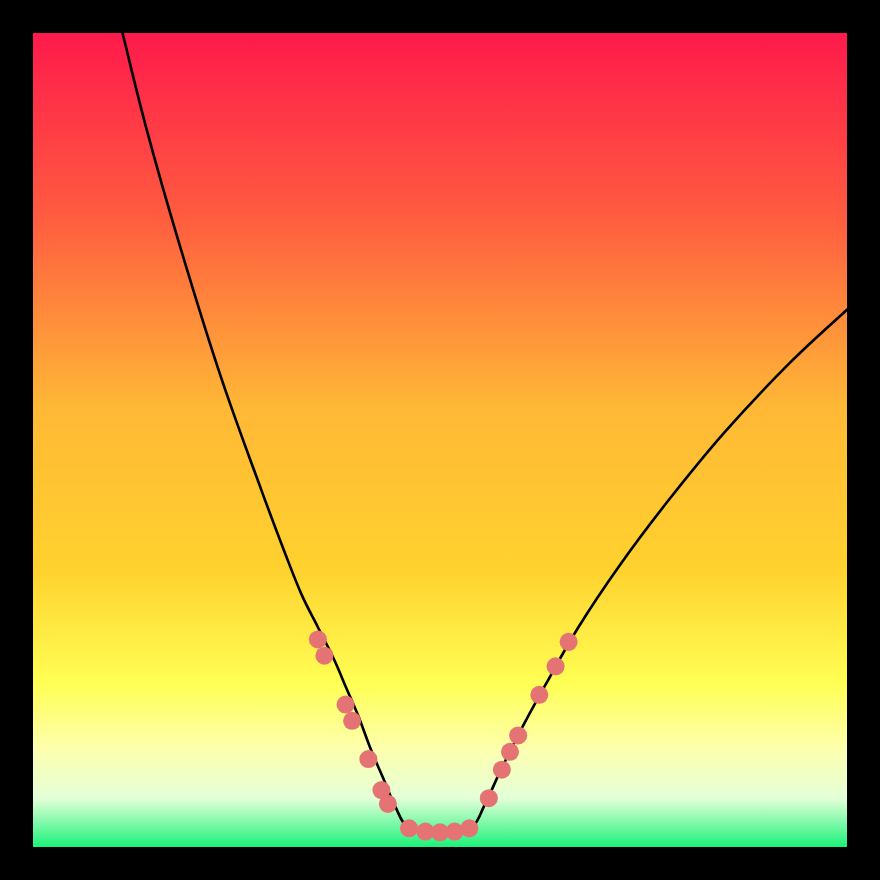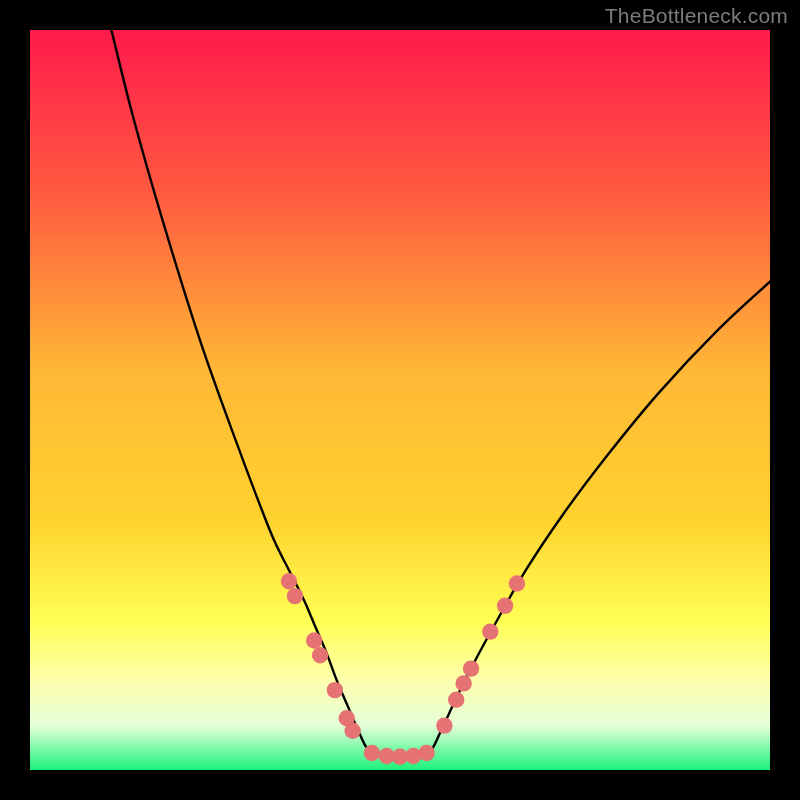--- a/index.html
+++ b/index.html
@@ -43,21 +43,20 @@
     left: 0;
     width: 740px;
     height: 740px;
     display: block;
   }
 </style>
 </head>
 <body>
 
 <div class="frame">
-  <div class="watermark">TheBottleneck.com</div>
   <div class="plot-area">
     <svg class="main" viewBox="0 0 740 740" preserveAspectRatio="none">
       <defs>
         <linearGradient id="bgGrad" x1="0" y1="0" x2="0" y2="1">
           <stop id="g0" offset="0%" stop-color="#ff1a4b"></stop>
           <stop id="g1" offset="22%" stop-color="#ff5a40"></stop>
           <stop id="g2" offset="46%" stop-color="#ffb836"></stop>
           <stop id="g3" offset="66%" stop-color="#ffd22e"></stop>
           <stop id="g4" offset="80%" stop-color="#ffff55"></stop>
           <stop id="g5" offset="88%" stop-color="#fdffae"></stop>

